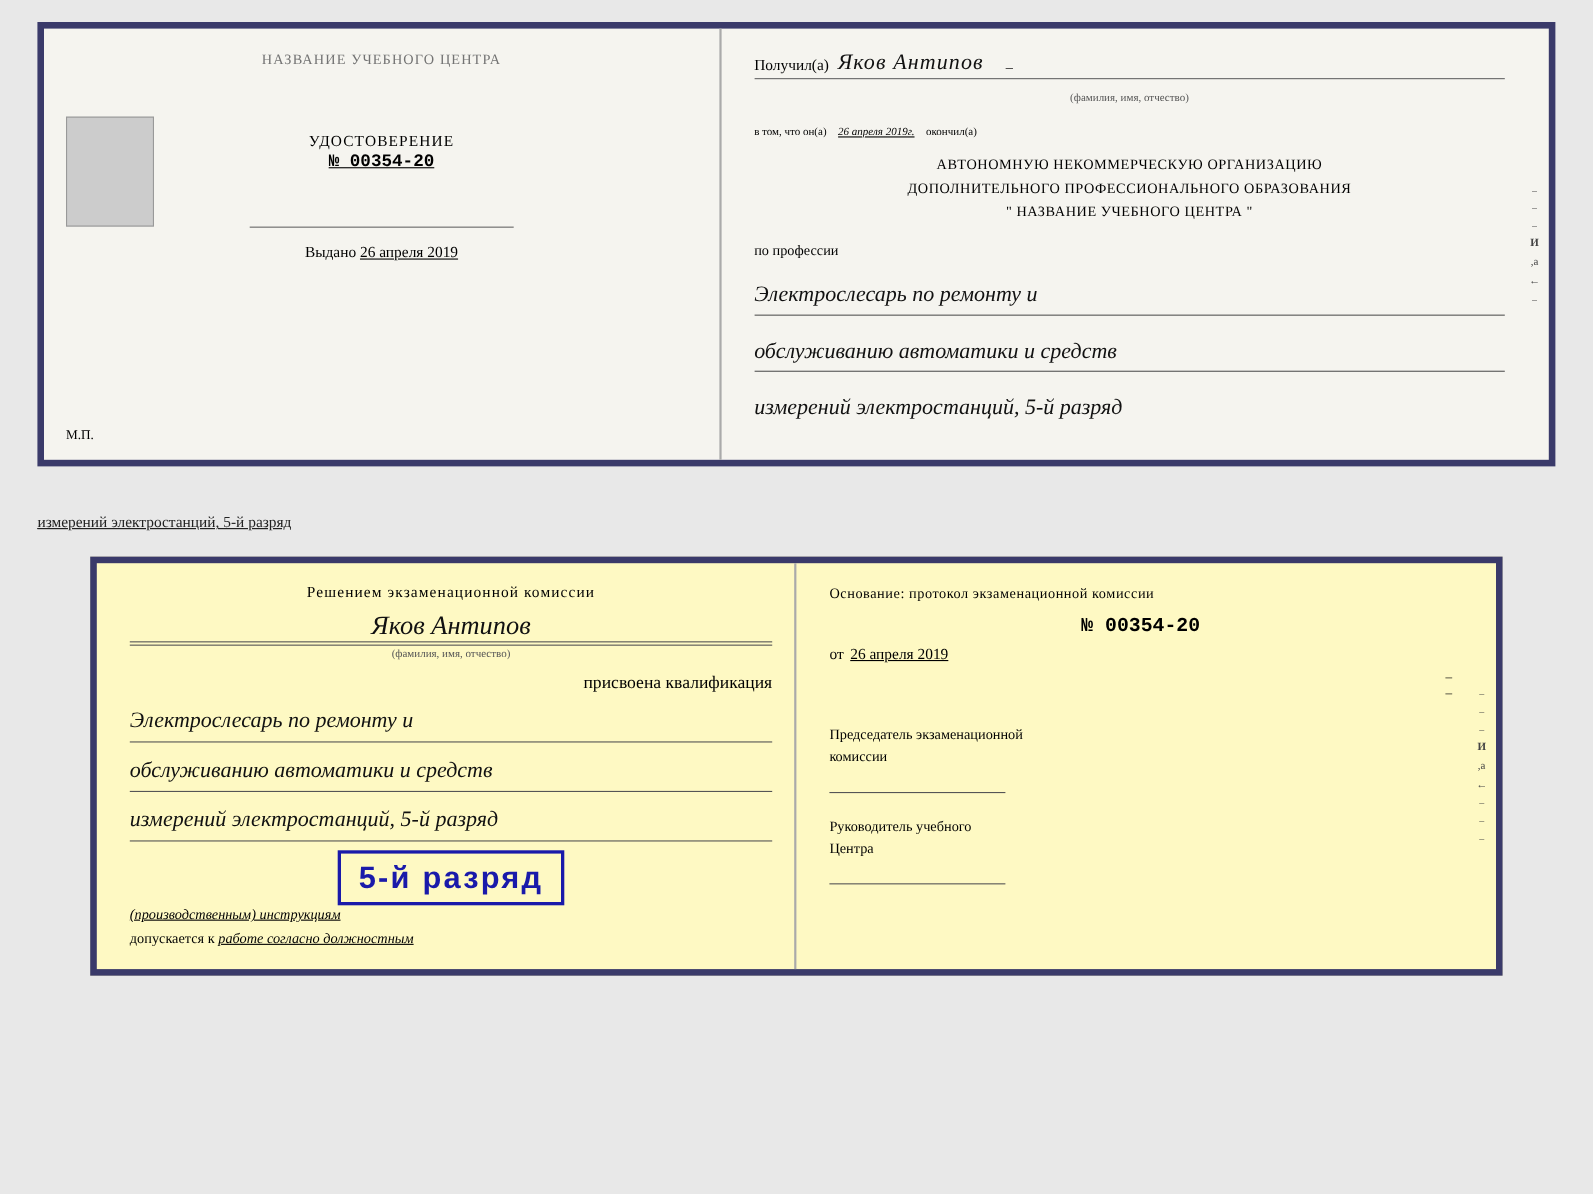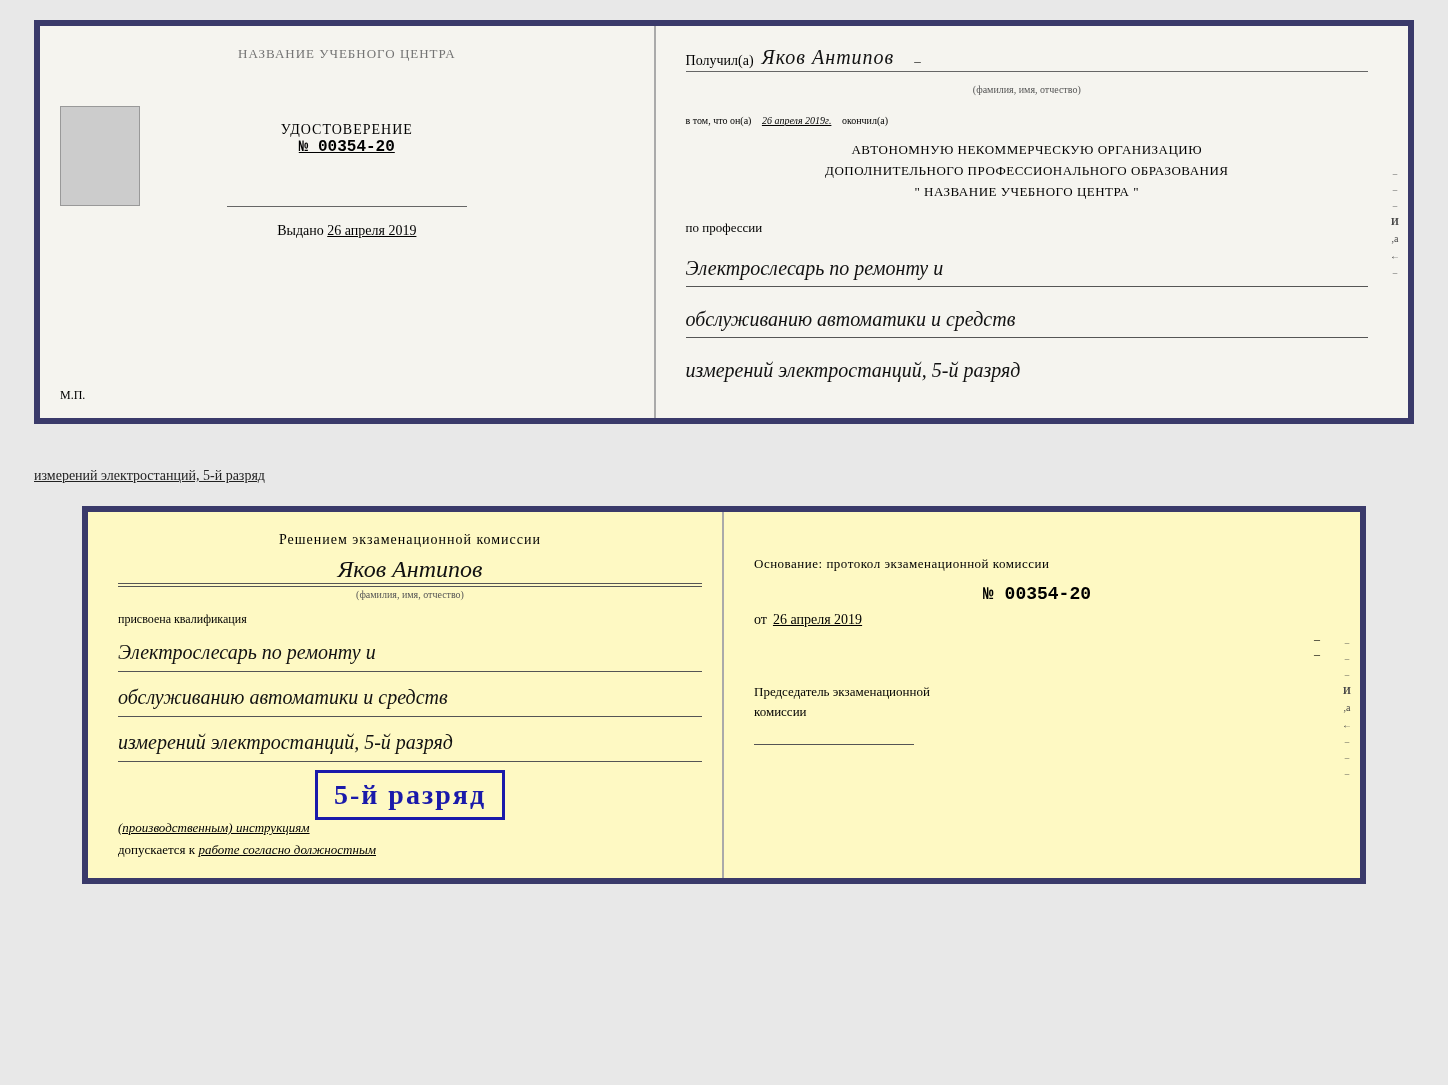--- a/index.html
+++ b/index.html
@@ -166,21 +166,20 @@
       width: 50%;
       border-right: 2px solid #aaa;
       padding: 20px 30px;
       position: relative;
     }
 
     .bottom-right {
       width: 50%;
       padding: 20px 30px;
       position: relative;
-      margin-top: 24px;
     }
 
     .decision-title {
       font-size: 14px;
       letter-spacing: 1px;
       text-align: center;
       margin-bottom: 8px;
     }
 
     .handwritten-name-bottom {
@@ -309,28 +308,28 @@
 
 <div class="document-bottom">
 
   <div class="bottom-left" style="padding: 20px 30px; padding-right: 20px;">
     <div class="decision-title" style="font-size:14px; letter-spacing: 1px; text-align: center; margin-bottom: 8px;">Решением экзаменационной комиссии</div>
     <div style="text-align: center; border-bottom: 1px solid #555; padding-bottom: 2px;">
       <span class="handwritten-name-bottom" style="font-family: cursive; font-style: italic; font-size: 24px;">Яков Антипов</span>
     </div>
     <div class="fio-sub" style="text-align: center; font-size: 10px; color: #555;">(фамилия, имя, отчество)</div>
 
-    <div class="assigned-qual" style="font-size:12px; margin-top: 12px; text-align: left;">присвоена квалификация</div>
+    <div class="assigned-qual" style="font-size:16px; margin-top: 12px; text-align: right;">присвоена квалификация</div>
 
     <span class="handwritten-qual" style="font-family: cursive; font-style: italic; font-size: 20px; border-bottom: 1px solid #555; display: block; margin-top: 6px;">Электрослесарь по ремонту и</span>
     <span class="handwritten-qual" style="font-family: cursive; font-style: italic; font-size: 20px; border-bottom: 1px solid #555; display: block;">обслуживанию автоматики и средств</span>
     <span class="handwritten-qual" style="font-family: cursive; font-style: italic; font-size: 20px; border-bottom: 1px solid #555; display: block;">измерений электростанций, 5-й разряд</span>
 
     <div style="text-align: center; margin-top: 8px;">
-      <div style="display: inline-block; border: 3px solid #1a1aaa; color: #1a1aaa; font-size: 28px; font-weight: bold; padding: 6px 16px; letter-spacing: 2px; font-family: Liberation Serif, serif;">5-й разряд</div>
+      <div style="display: inline-block; border: 3px solid #1a1aaa; color: #1a1aaa; font-size: 28px; font-weight: bold; padding: 6px 16px; letter-spacing: 2px; font-family: Liberation Sans, sans-serif;">5-й разряд</div>
     </div>
 
     <div style="font-size: 13px; font-style: italic; text-decoration: underline;">(производственным) инструкциям</div>
     <div style="font-size: 13px; margin-top: 6px;">
       <span>допускается к</span>
       <span style="font-style: italic; text-decoration: underline;">работе согласно должностным</span>
     </div>
   </div>
 
   <div class="bottom-right" style="position: relative; padding-right: 40px;">
@@ -345,20 +344,25 @@
 
     <div style="text-align: right; font-size: 12px; margin-top: 4px;">–</div>
     <div style="text-align: right; font-size: 12px;">–</div>
 
     <div class="chairman-section">
       <div style="font-size:13px; line-height: 1.5; white-space: pre-line;">Председатель экзаменационной
 комиссии</div>
       <span class="signature-line"></span>
     </div>
 
+    <div class="head-section" style="margin-top: 20px; font-size: 13px; line-height: 1.5;">
+      <div style="white-space: pre-line;">Руководитель учебного
+Центра</div>
+      <span class="signature-line"></span>
+    </div>
 
     <div style="position: absolute; right: 2px; top: 0; bottom: 0; width: 22px; display: flex; flex-direction: column; justify-content: center; align-items: center; gap: 6px;">
       <span style="font-size: 9px; color: #444;">–</span>
       <span style="font-size: 9px; color: #444;">–</span>
       <span style="font-size: 9px; color: #444;">–</span>
       <span style="font-size: 10px; color: #444; font-weight: bold;">И</span>
       <span style="font-size: 10px; color: #444;">,а</span>
       <span style="font-size: 10px; color: #444;">←</span>
       <span style="font-size: 9px; color: #444;">–</span>
       <span style="font-size: 9px; color: #444;">–</span>

